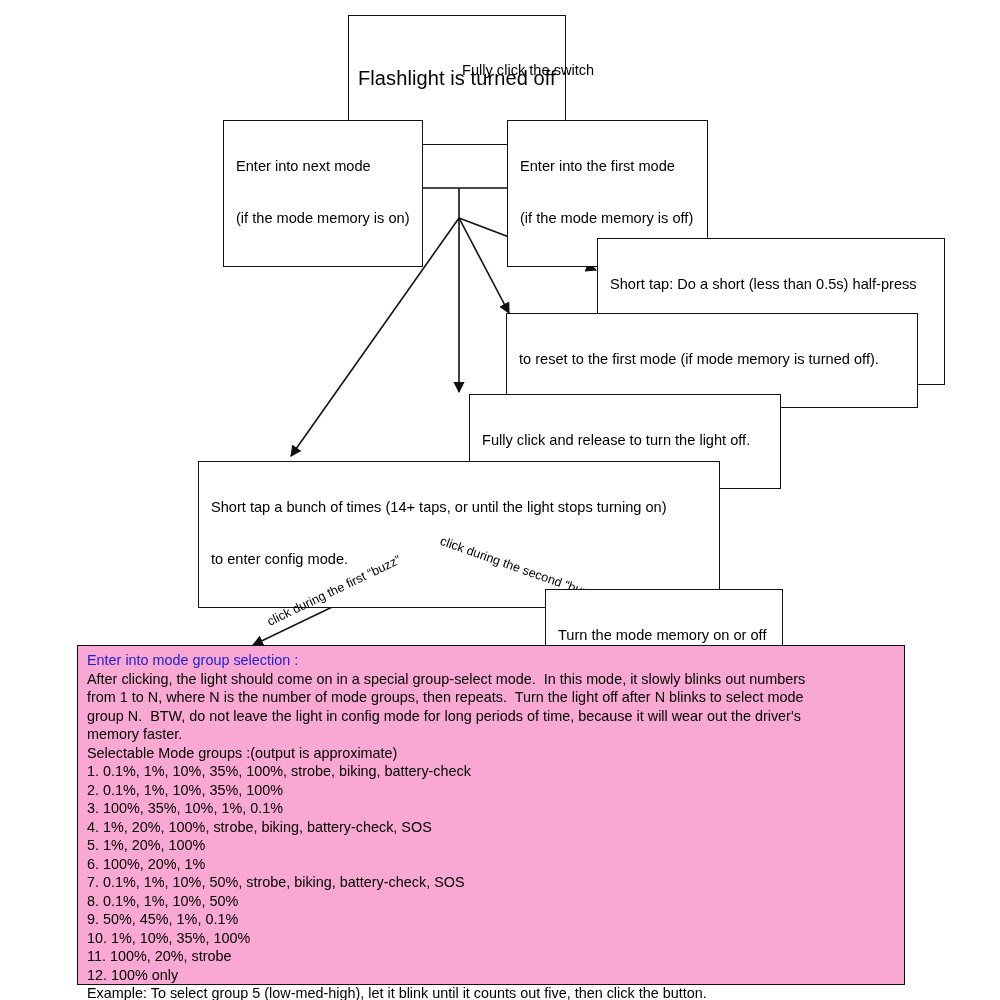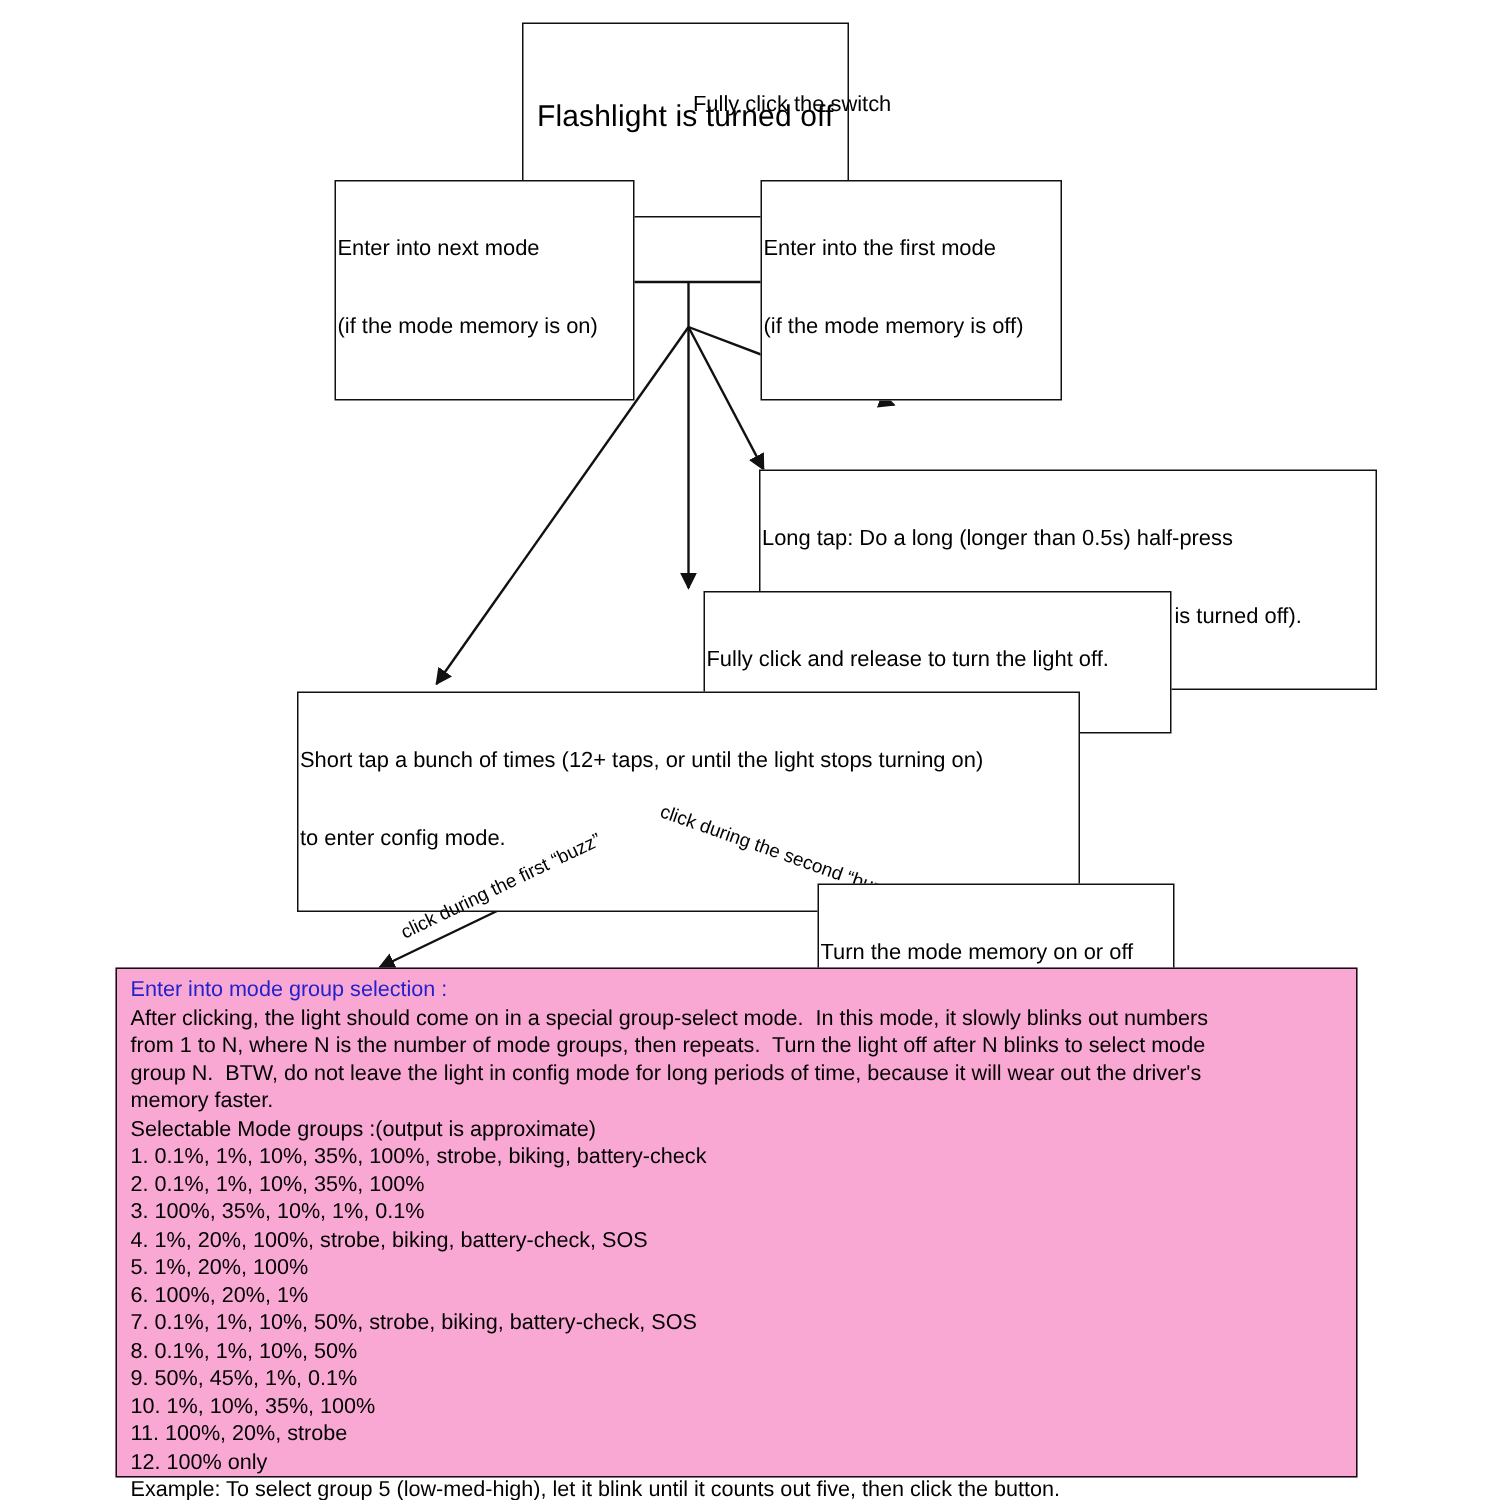--- a/index.html
+++ b/index.html
@@ -12,21 +12,21 @@
     position:relative;
   }
   #stage{position:absolute;left:0;top:0;width:1000px;height:1000px;}
   svg.edges{position:absolute;left:0;top:0;width:1000px;height:1000px;pointer-events:none;}
 
   .node{
     position:absolute;
     border:1.6px solid #111;
     background:#fff;
     box-sizing:border-box;
-    padding:3px 6px 4px 1px;
+    padding:3px 6px 4px 12px;
     line-height:1.18;
     white-space:pre;
   }
   .node .ln{display:block;}
 
   .title-node{
     font-size:20px;
     padding:4px 9px 6px 9px;
     letter-spacing:.1px;
   }
@@ -100,32 +100,35 @@
   <div class="node f15" style="left:223px;top:120px;width:200px;">
     <span class="ln">Enter into next mode</span>
     <span class="ln">(if the mode memory is on)</span>
   </div>
 
   <div class="node f15" style="left:507px;top:120px;width:201px;">
     <span class="ln">Enter into the first mode</span>
     <span class="ln">(if the mode memory is off)</span>
   </div>
 
+  <div class="node f15" style="left:597px;top:238px;width:348px;">
+    <span class="ln">Short tap: Do a short (less than 0.5s) half-press</span>
+    <span class="ln">to go forward to the next mode.</span>
+  </div>
 
   <div class="node f15" style="left:506px;top:313px;width:412px;">
-    <span class="ln">Long tap: Do a long (longer than 0.5s) half-press</span>
     <span class="ln">to reset to the first mode (if mode memory is turned off).</span>
   </div>
 
   <div class="node f15" style="left:441px;top:394px;width:312px;margin-left:28px;">
     <span class="ln">Fully click and release to turn the light off.</span>
   </div>
 
   <div class="node f15" style="left:198px;top:461px;width:522px;">
-    <span class="ln">Short tap a bunch of times (12+ taps, or until the light stops turning on)</span>
+    <span class="ln">Short tap a bunch of times (14+ taps, or until the light stops turning on)</span>
     <span class="ln">to enter config mode.</span>
   </div>
 
   <div class="rot-label" style="left:265px;top:616px;transform:rotate(-25.6deg);">click during the first “buzz”</div>
 
   <div class="rot-label" style="left:443px;top:534px;transform:rotate(19.5deg);">click during the second “buzz”</div>
 
   <div class="node f15" style="left:545px;top:589px;width:238px;">
     <span class="ln">Turn the mode memory on or off</span>
   </div>

